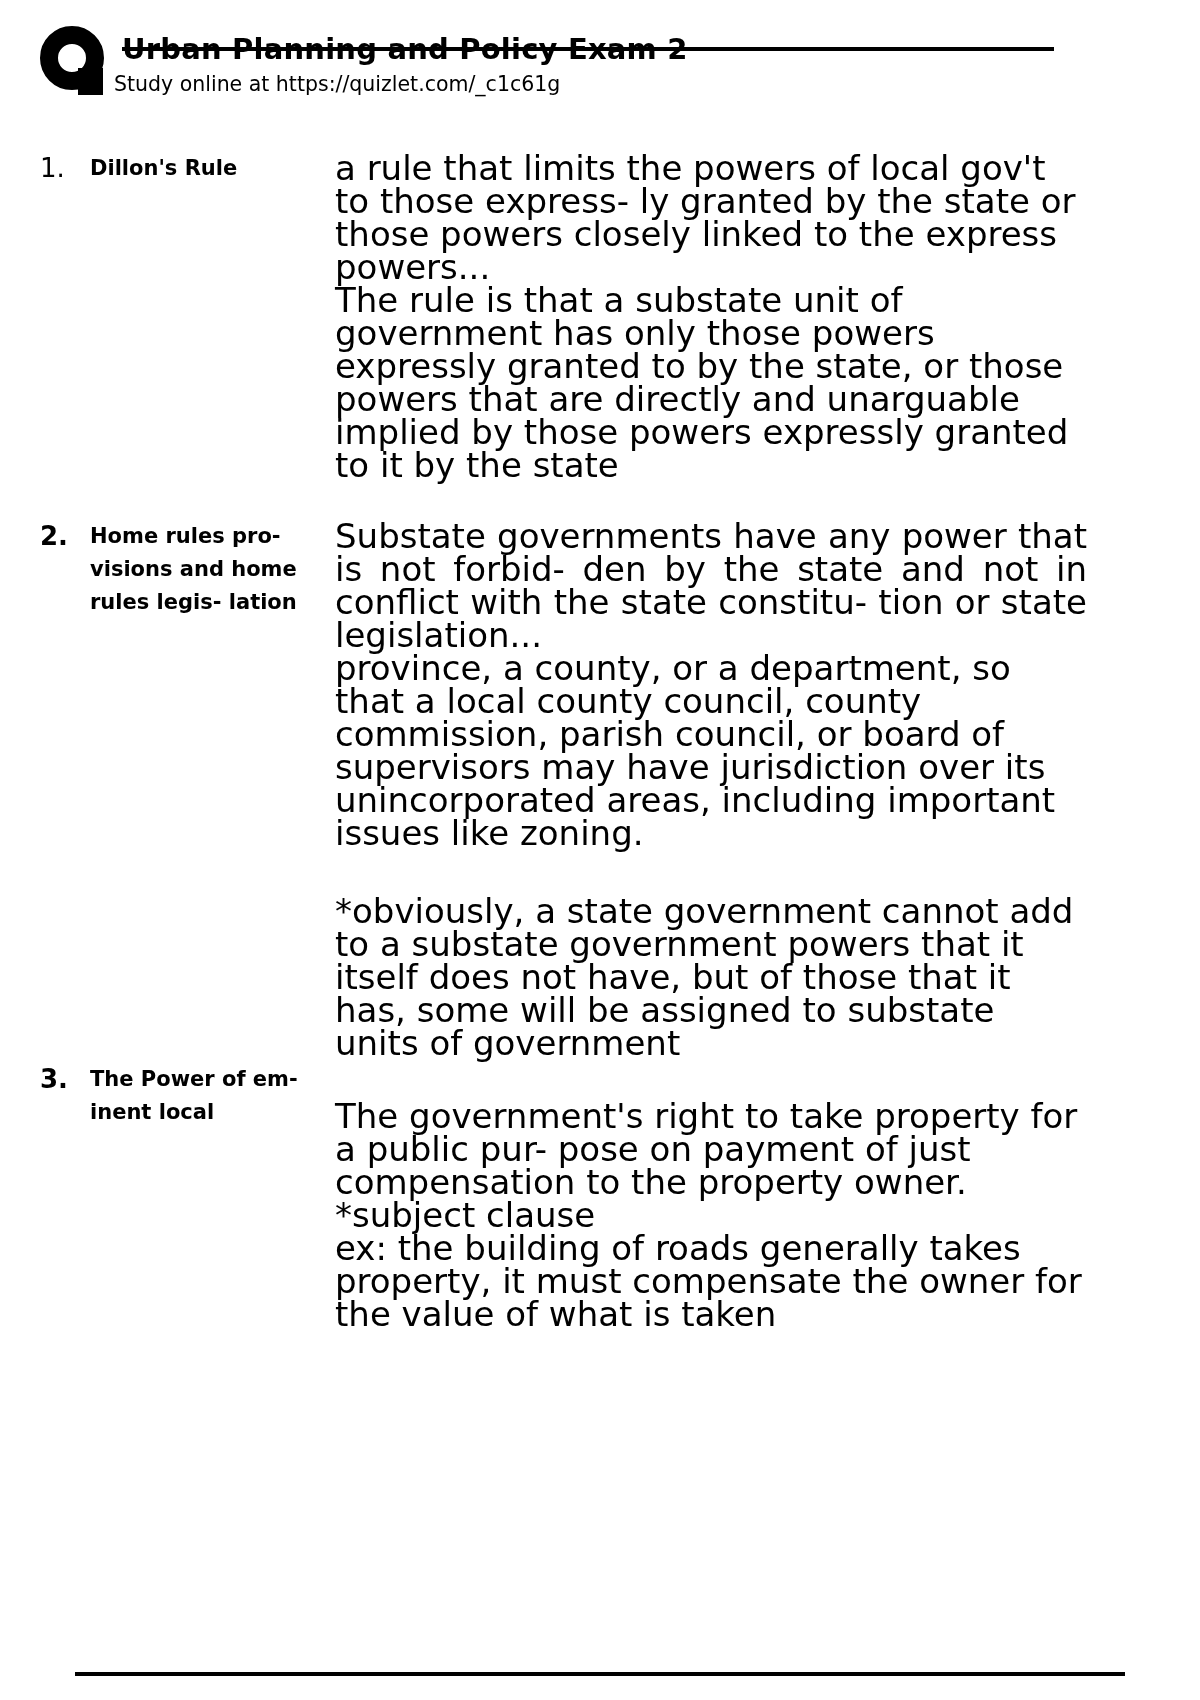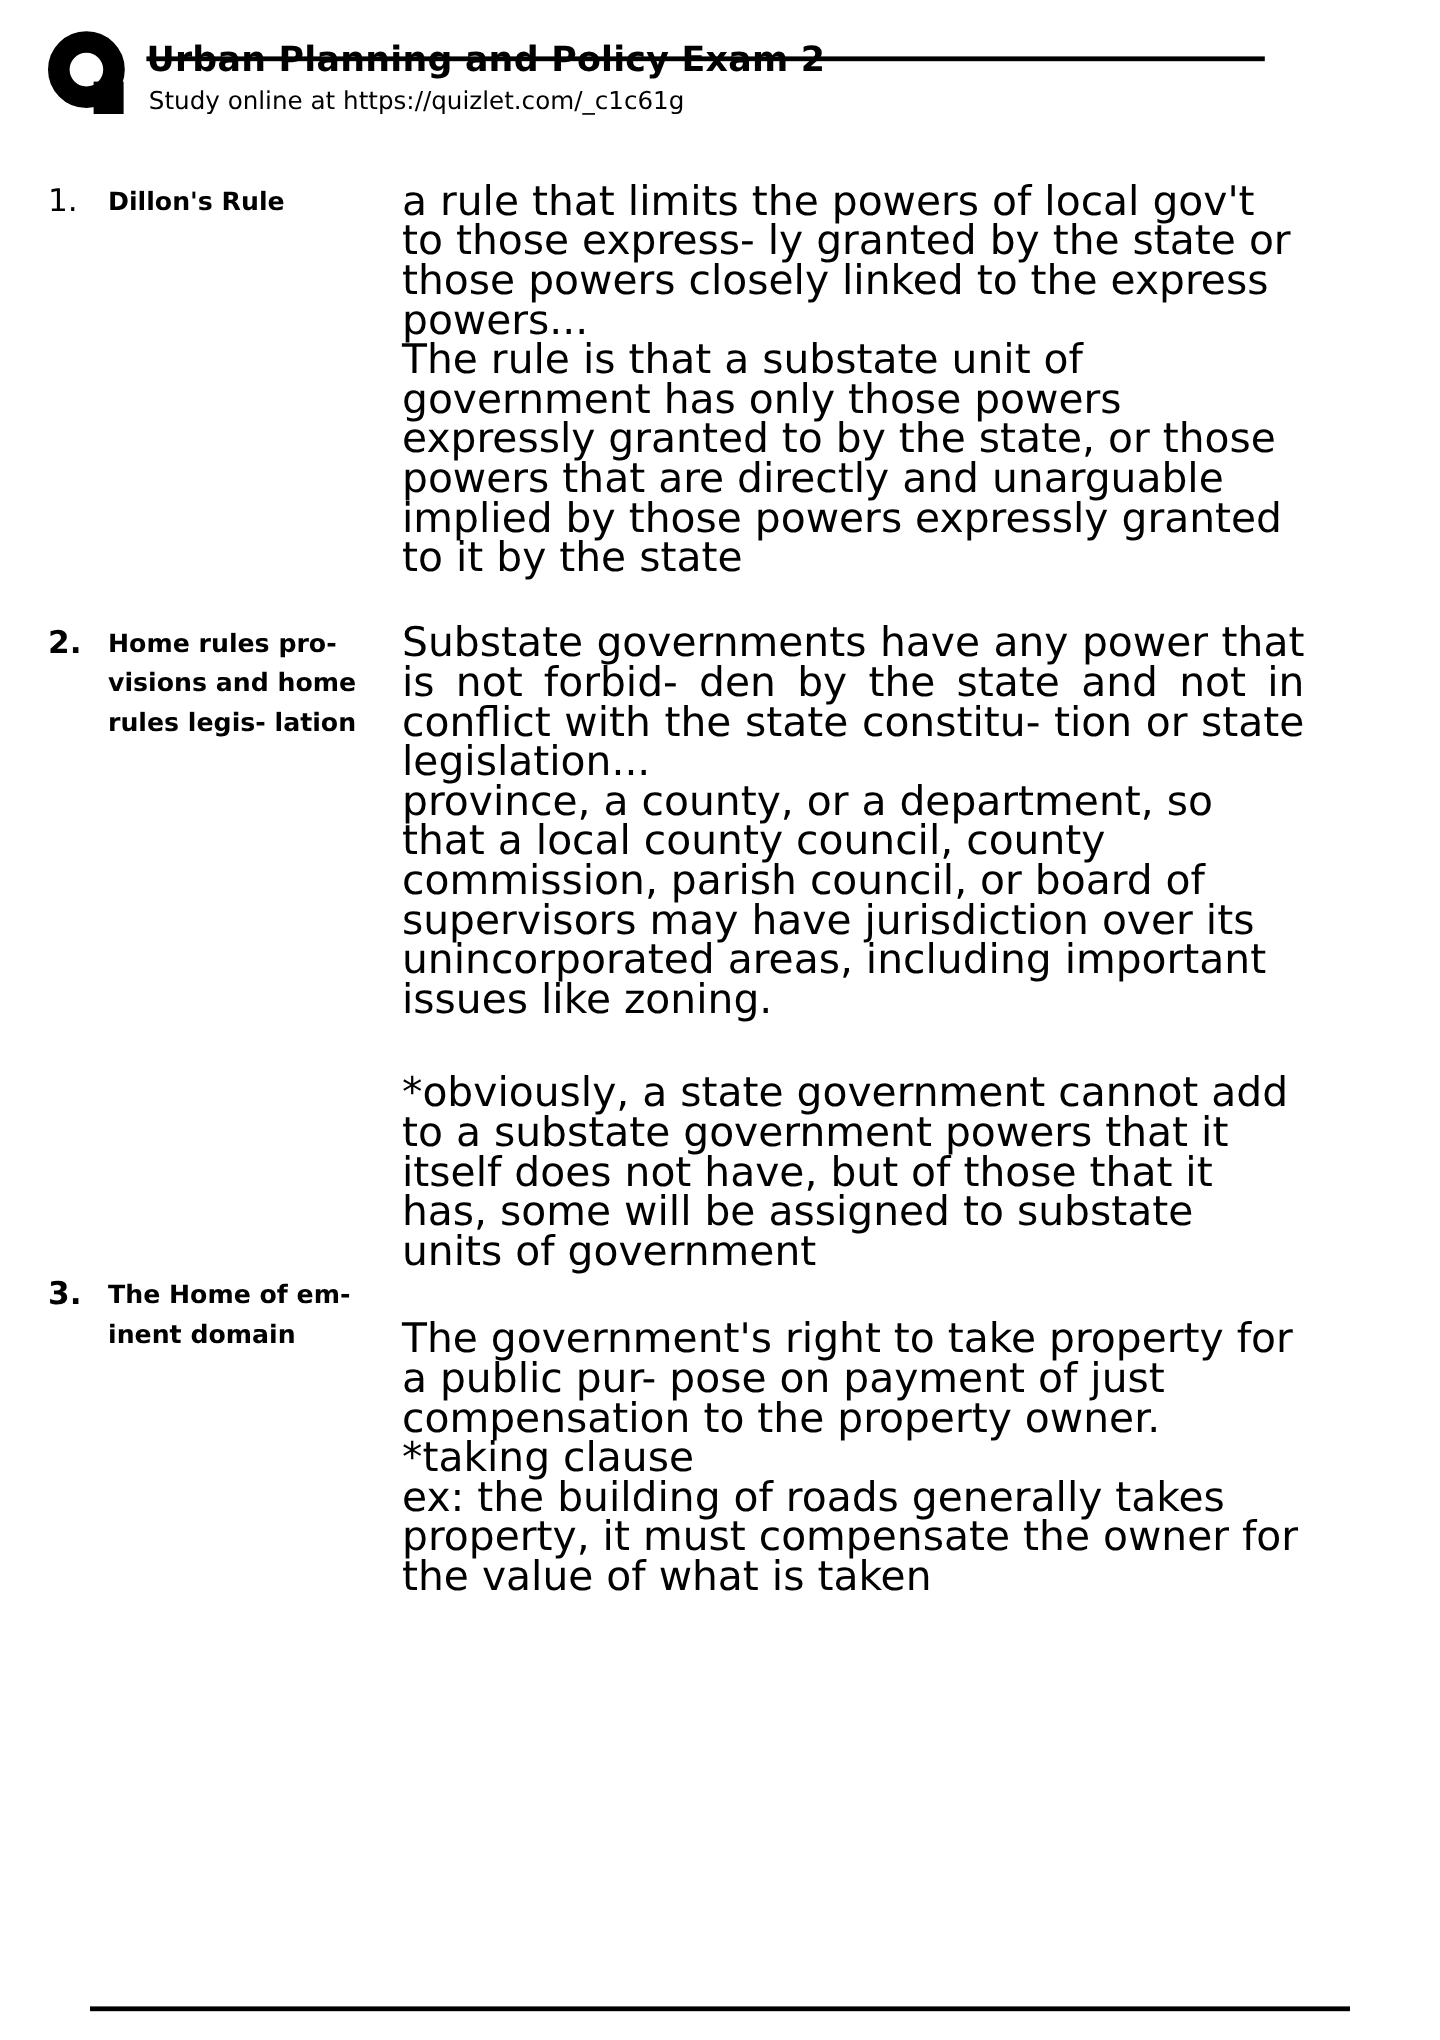--- a/index.html
+++ b/index.html
@@ -32,21 +32,21 @@
   }
   .title-line {
     position: absolute;
     left: 122px; top: 47px;
     width: 932px; height: 4px;
     background: #000;
     z-index: 3;
   }
   .subtitle {
     position: absolute;
-    left: 124px; top: 72px;
+    left: 114px; top: 72px;
     font-size: 20.5px;
     white-space: nowrap;
   }
 
   
   .content {
     padding: 0 40px 0 40px;
     margin-top: 44px;
   }
   .item { display: flex; align-items: flex-start; }
@@ -122,23 +122,23 @@
     <div class="term">Home rules pro- visions and home rules legis- lation</div>
     <div class="defs">
       <p class="justify">Substate governments have any power that is not forbid- den by the state and not in conflict with the state constitu- tion or state legislation...</p>
       <p>province, a county, or a department, so that a local county council, county commission, parish council, or board of supervisors may have jurisdiction over its unincorporated areas, including important issues like zoning.</p>
       <p class="gap-extra">*obviously, a state government cannot add to a substate government powers that it itself does not have, but of those that it has, some will be assigned to substate units of government</p>
     </div>
   </div>
 
   <div class="item tight">
     <div class="num bold">3.</div>
-    <div class="term">The Home of em- inent domain</div>
+    <div class="term">The Power of em- inent local</div>
     <div class="defs offset-down">
       <p>The government's right to take property for a public pur- pose on payment of just compensation to the property owner.</p>
-      <p>*taking clause</p>
+      <p>*subject clause</p>
       <p>ex: the building of roads generally takes property, it must compensate the owner for the value of what is taken</p>
     </div>
   </div>
 
 </div>
 
 <div class="bottom-rule"></div>
 
 </body></html>

